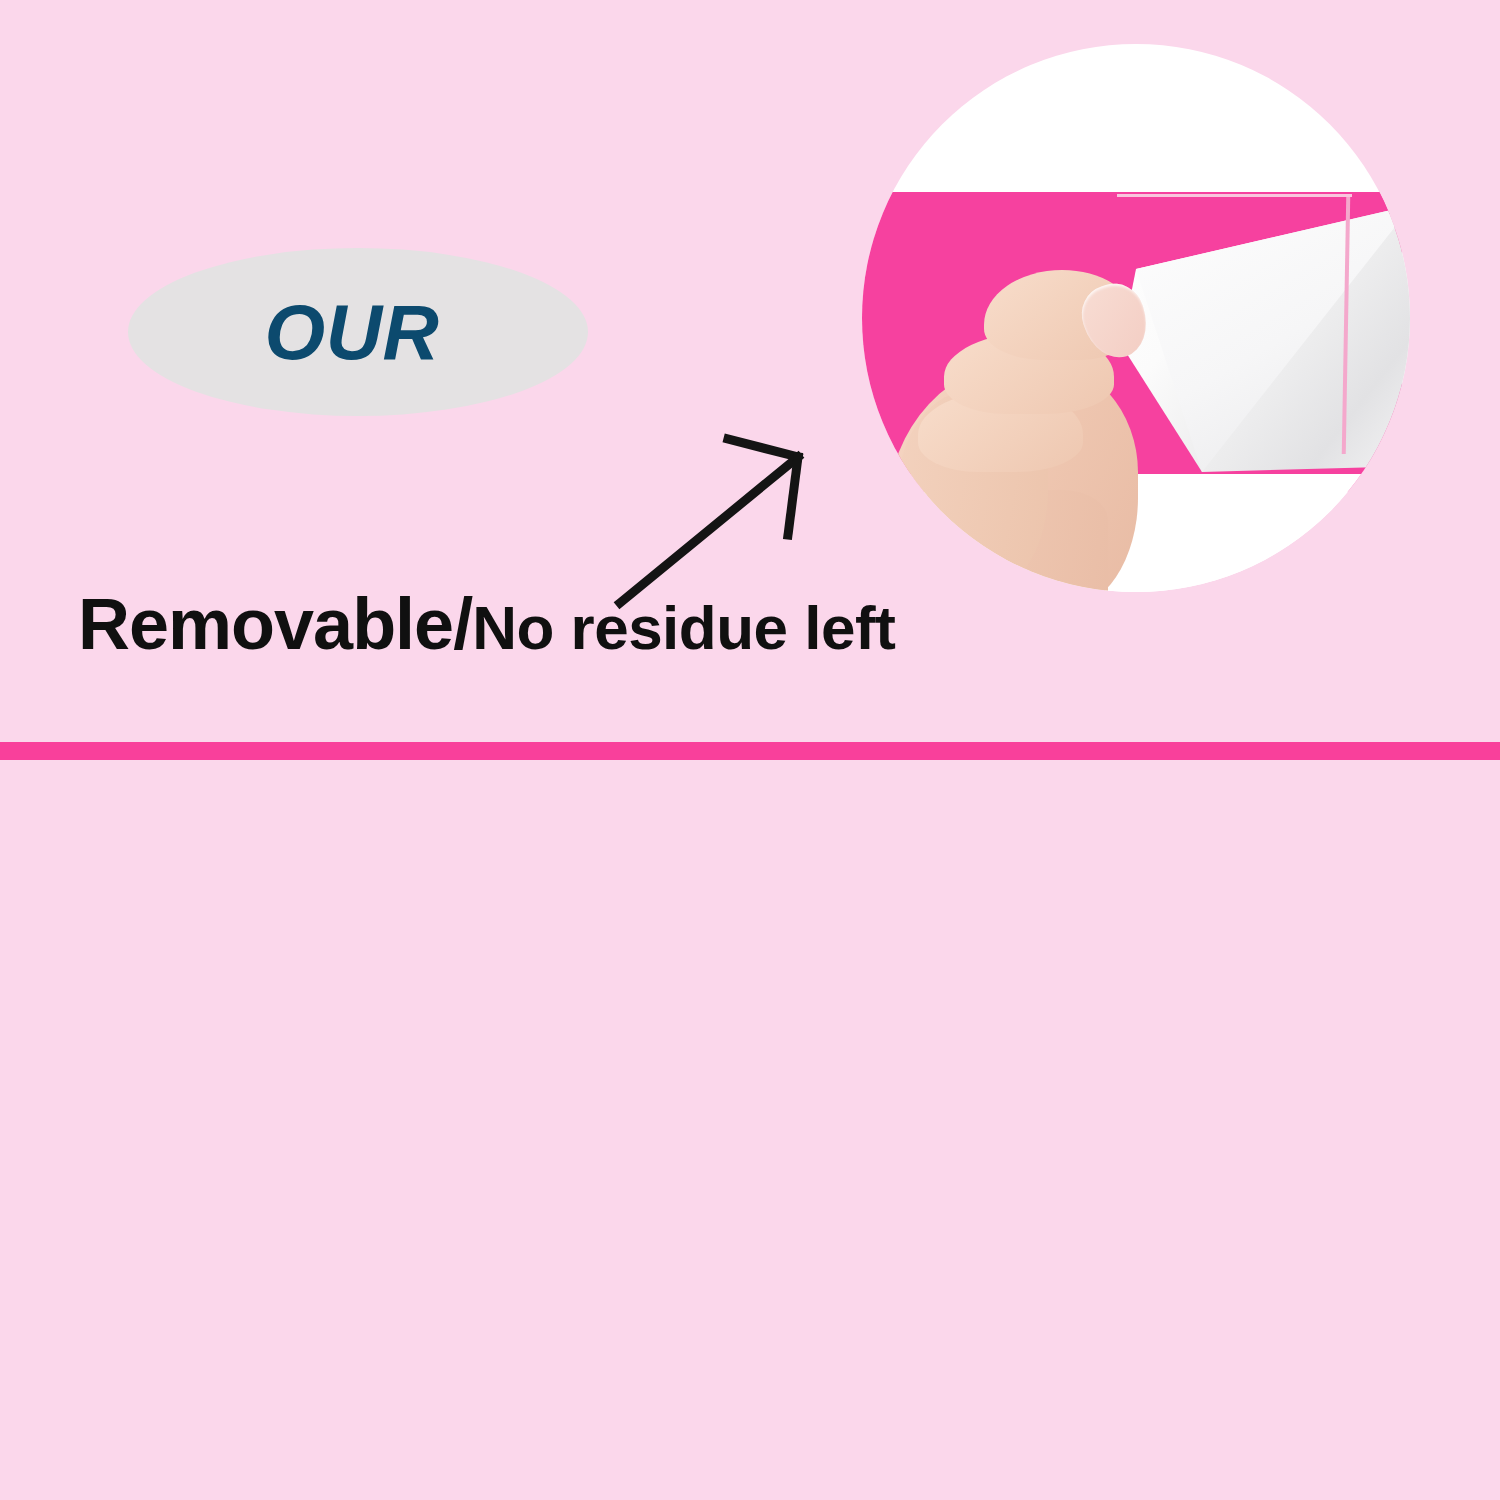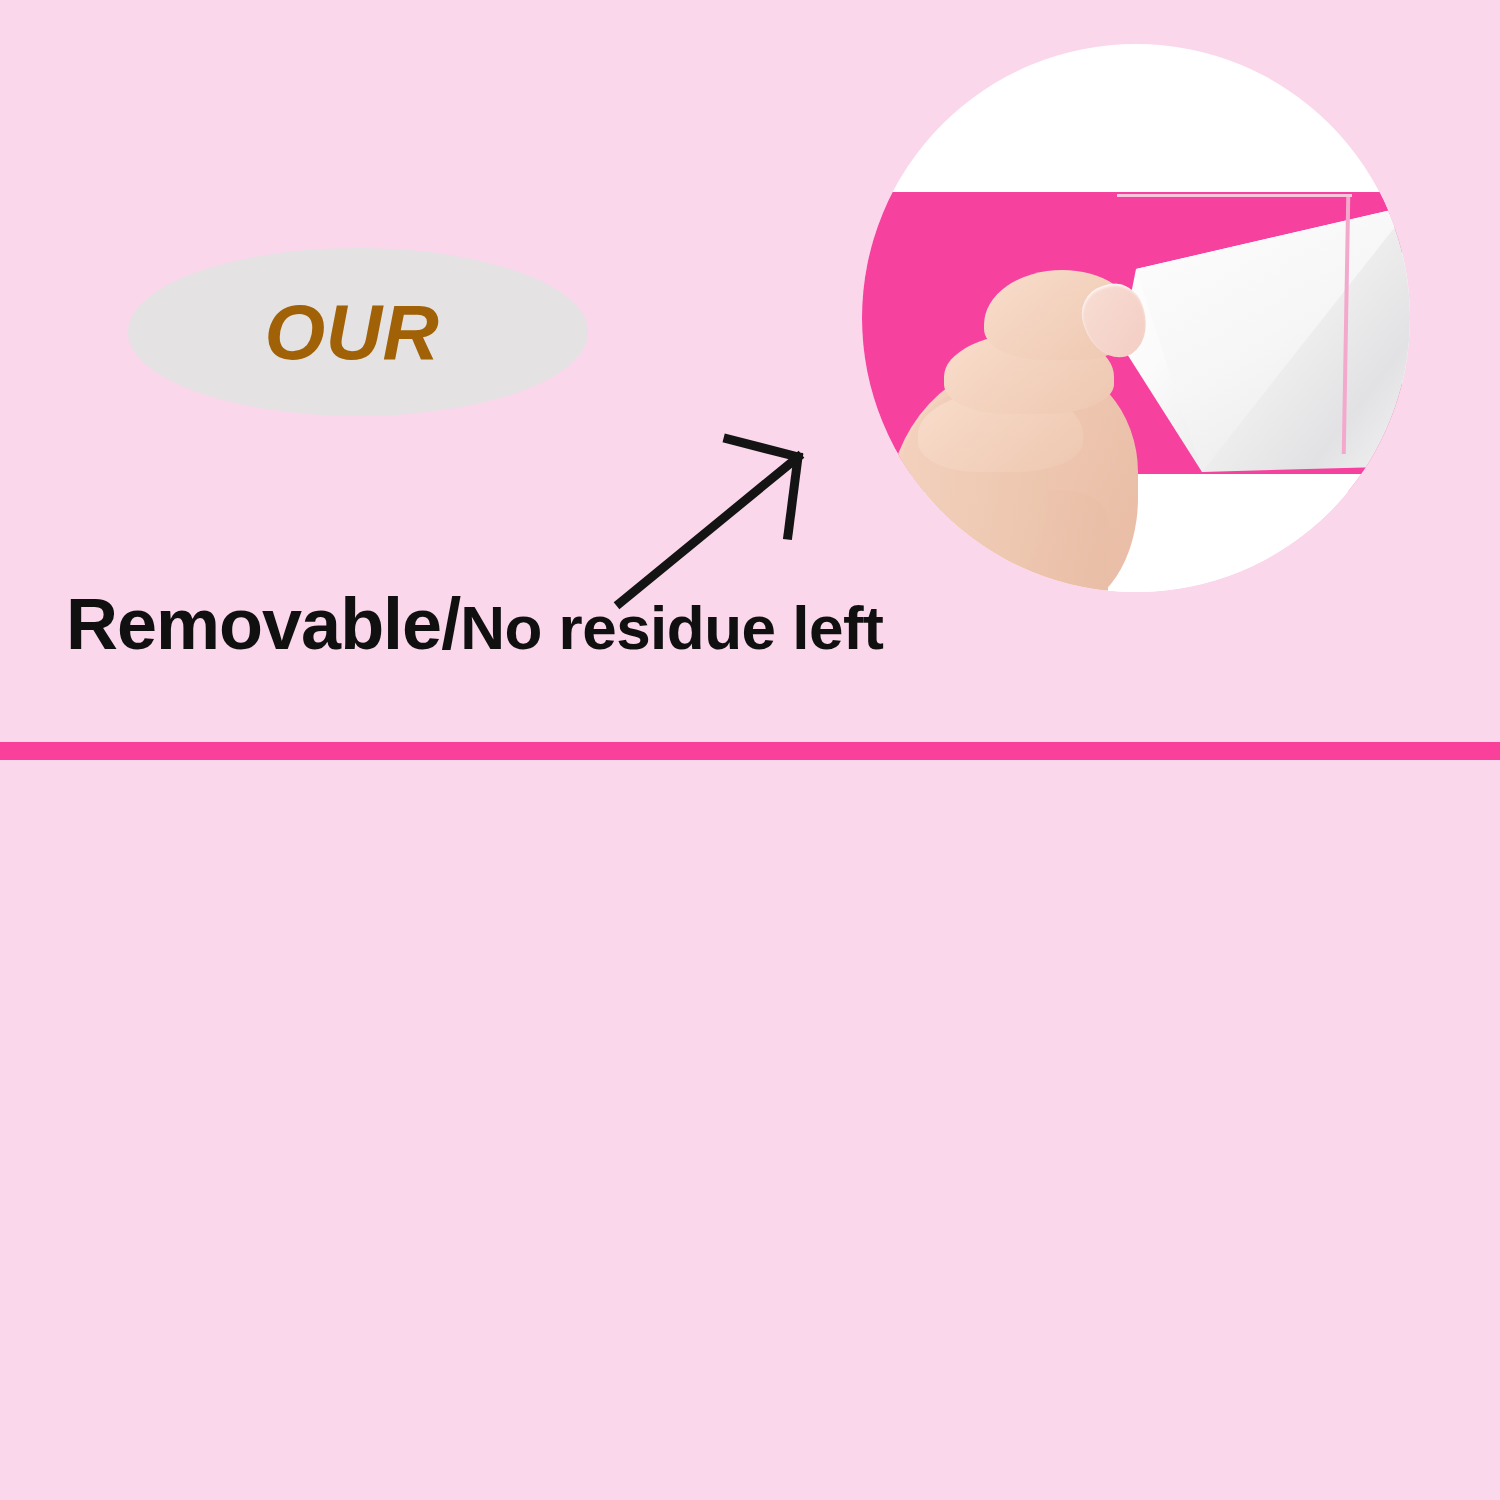--- a/index.html
+++ b/index.html
@@ -40,36 +40,37 @@
     position: absolute;
     border-radius: 50%;
     background: #e4e2e3;
     display: flex;
     align-items: center;
     justify-content: center;
   }
   .badge-label {
     font-style: italic;
     font-weight: bold;
-    color: #a16207;
+    color: #0c4a6e;
     letter-spacing: 0.5px;
     line-height: 1;
     white-space: nowrap;
     user-select: none;
   }
   #badge-our   { left: 128px; top: 248px;  width: 460px; height: 168px; }
   #badge-our .badge-label { font-size: 78px; transform: translateX(-6px); }
 
   
   .caption {
     position: absolute;
     color: #101010;
     white-space: nowrap;
     line-height: 1;
     user-select: none;
+    margin-left: 12px;
   }
   .caption .seg-a {
     font-weight: bold;
     font-size: 72px;
     letter-spacing: -1px;
   }
   .caption .seg-b {
     font-weight: bold;
     font-size: 62px;
     letter-spacing: -0.5px;

